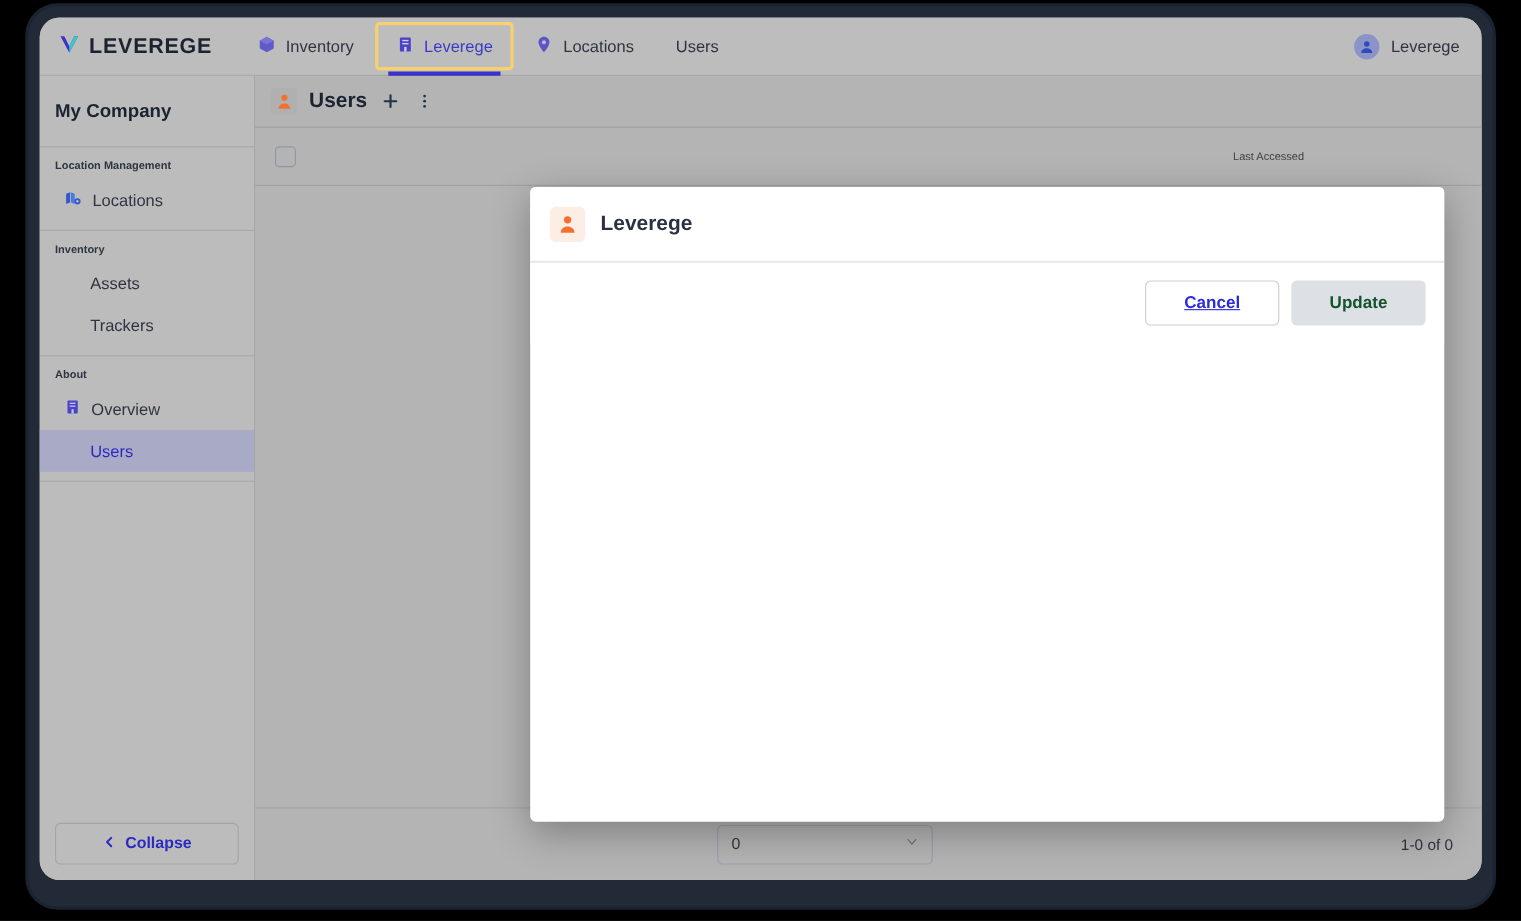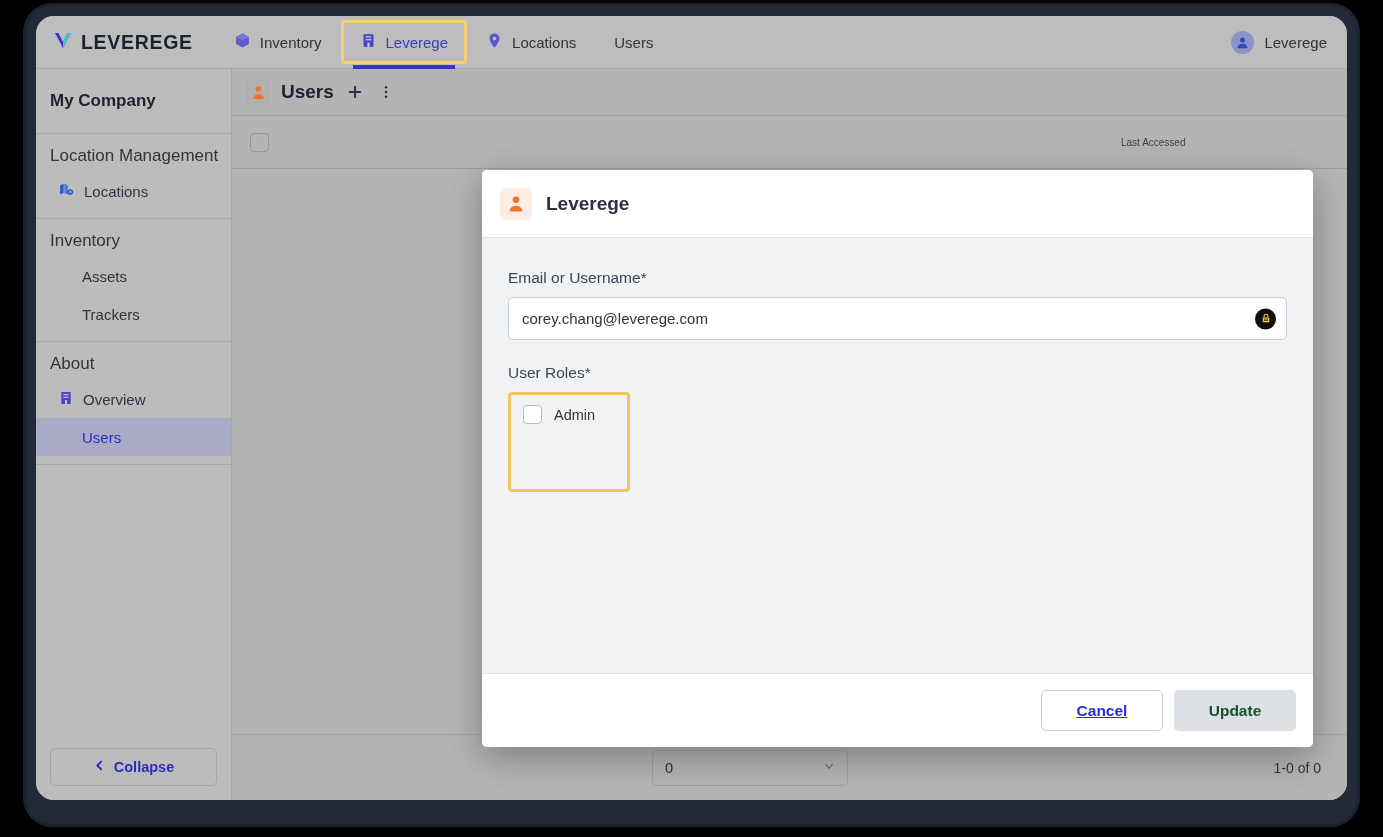--- a/index.html
+++ b/index.html
@@ -91,21 +91,21 @@
     display: flex; flex-direction: column;
     position: relative;
   }
   .company-title {
     padding: 22px 0 22px 14px;
     font-size: 17px; font-weight: 700; color: #1b2330;
     border-bottom: 1px solid #a9a9a9;
   }
   .nav-group { border-bottom: 1px solid #a9a9a9; padding-bottom: 8px; }
   .group-label {
-    font-size: 17px; font-weight: 400; color: #2e3440;
+    font-size: 10px; font-weight: 700; color: #2e3440;
     padding: 12px 0 6px 14px;
   }
   .side-item {
     display: flex; align-items: center; gap: 9px;
     height: 38px; padding-left: 22px;
     font-size: 15px; color: #2e3440;
     cursor: pointer;
   }
   .side-item.indent { padding-left: 46px; }
   .side-item.selected {
@@ -450,44 +450,20 @@
           <div id="modal-header">
             <span class="modal-avatar">
               <svg width="20" height="20" viewBox="0 0 24 24" fill="#f4702e">
                 <circle cx="12" cy="7" r="4"></circle>
                 <path d="M4.5 21 c0-4.2 3.4-6.8 7.5-6.8 s7.5 2.6 7.5 6.8 z"></path>
               </svg>
             </span>
             <span id="modal-title">Leverege</span>
           </div>
 
-          <div id="modal-body">
-
-            <div class="field-label">Email or Username*</div>
-            <div class="input-wrap">
-              <input id="email-input" type="text" value="corey.chang@leverege.com" style="">
-              <span id="pw-manager-badge">
-                <svg width="12" height="12" viewBox="0 0 24 24" fill="#ffce3f">
-                  <path d="M7 10 V7.5 a5 5 0 0 1 10 0 V10 h-2.2 V7.5 a2.8 2.8 0 0 0-5.6 0 V10 z"></path>
-                  <rect x="5.4" y="10" width="13.2" height="9.6" rx="2"></rect>
-                  <rect x="7.6" y="12.4" width="8.8" height="1.5" fill="#12100b"></rect>
-                  <rect x="7.6" y="15.4" width="8.8" height="1.5" fill="#12100b"></rect>
-                </svg>
-              </span>
-            </div>
-
-            <div class="field-label">User Roles*</div>
-            <div id="roles-box">
-              <div class="role-row">
-                <span class="role-check"></span>
-                <span class="role-label">Admin</span>
-              </div>
-            </div>
-
-          </div>
 
           <div id="modal-footer">
             <button id="cancel-button">Cancel</button>
             <button id="update-button" disabled="">Update</button>
           </div>
 
         </div>
 
       </div>
     </div>

